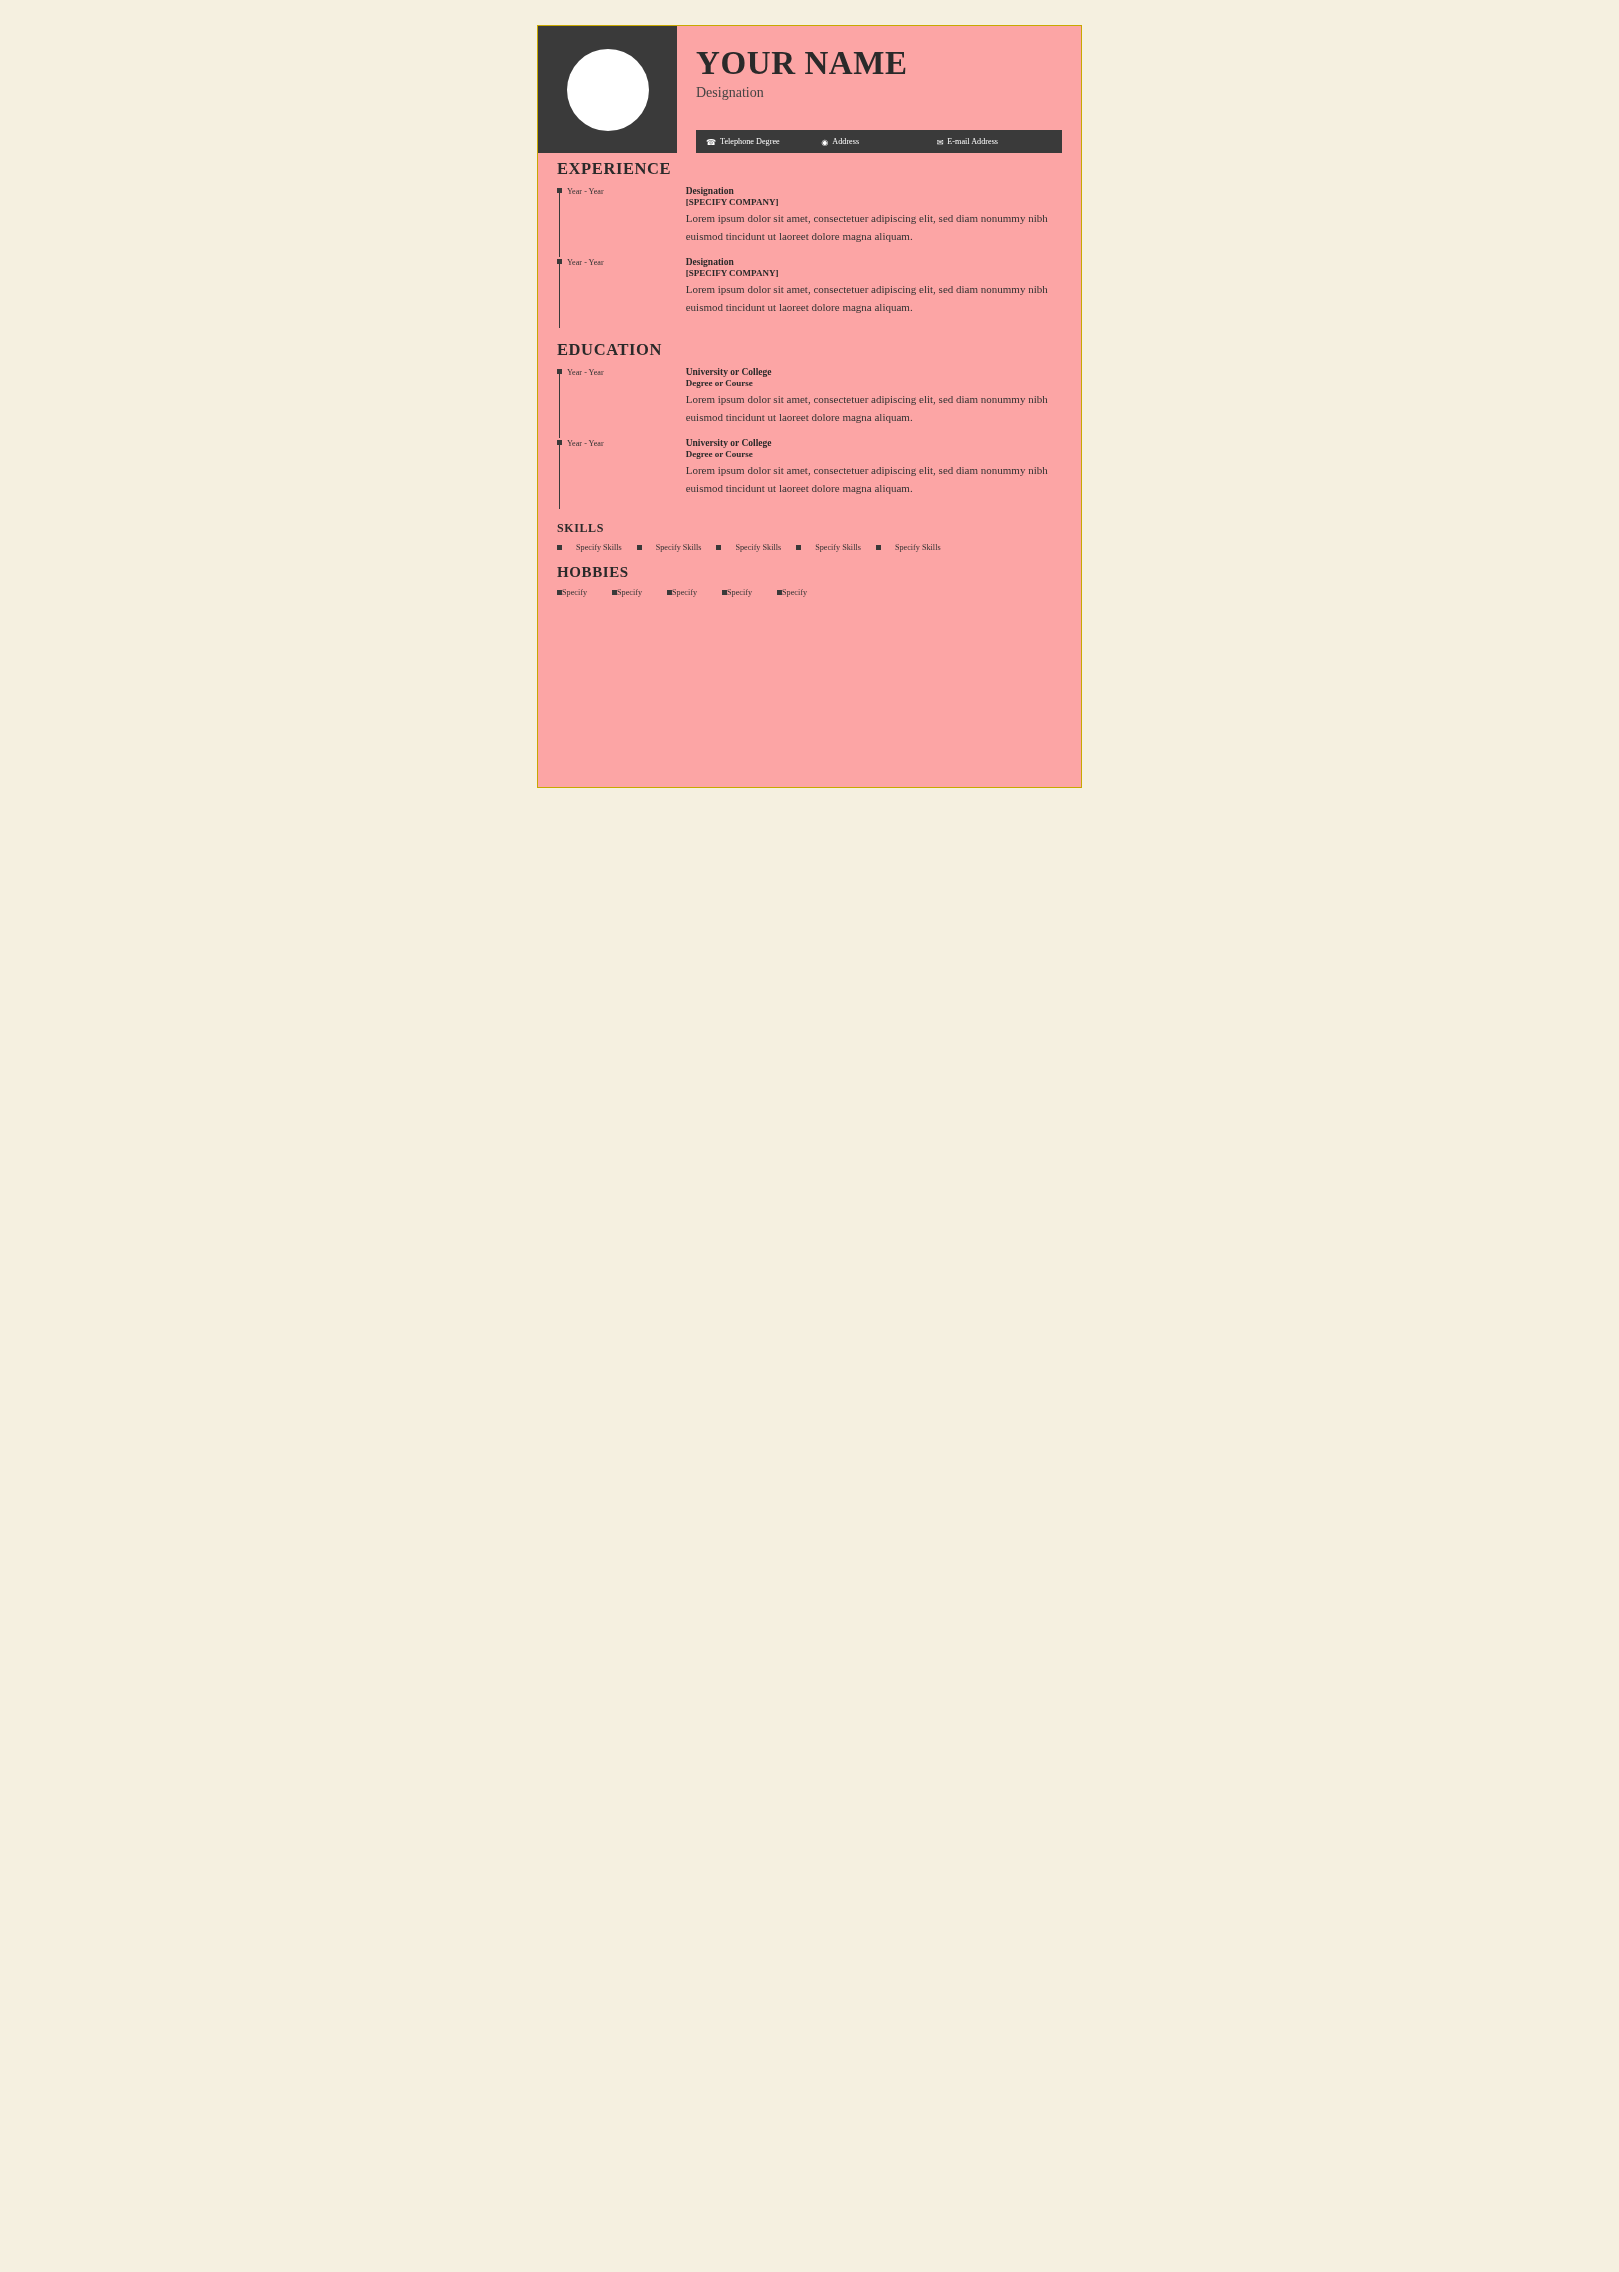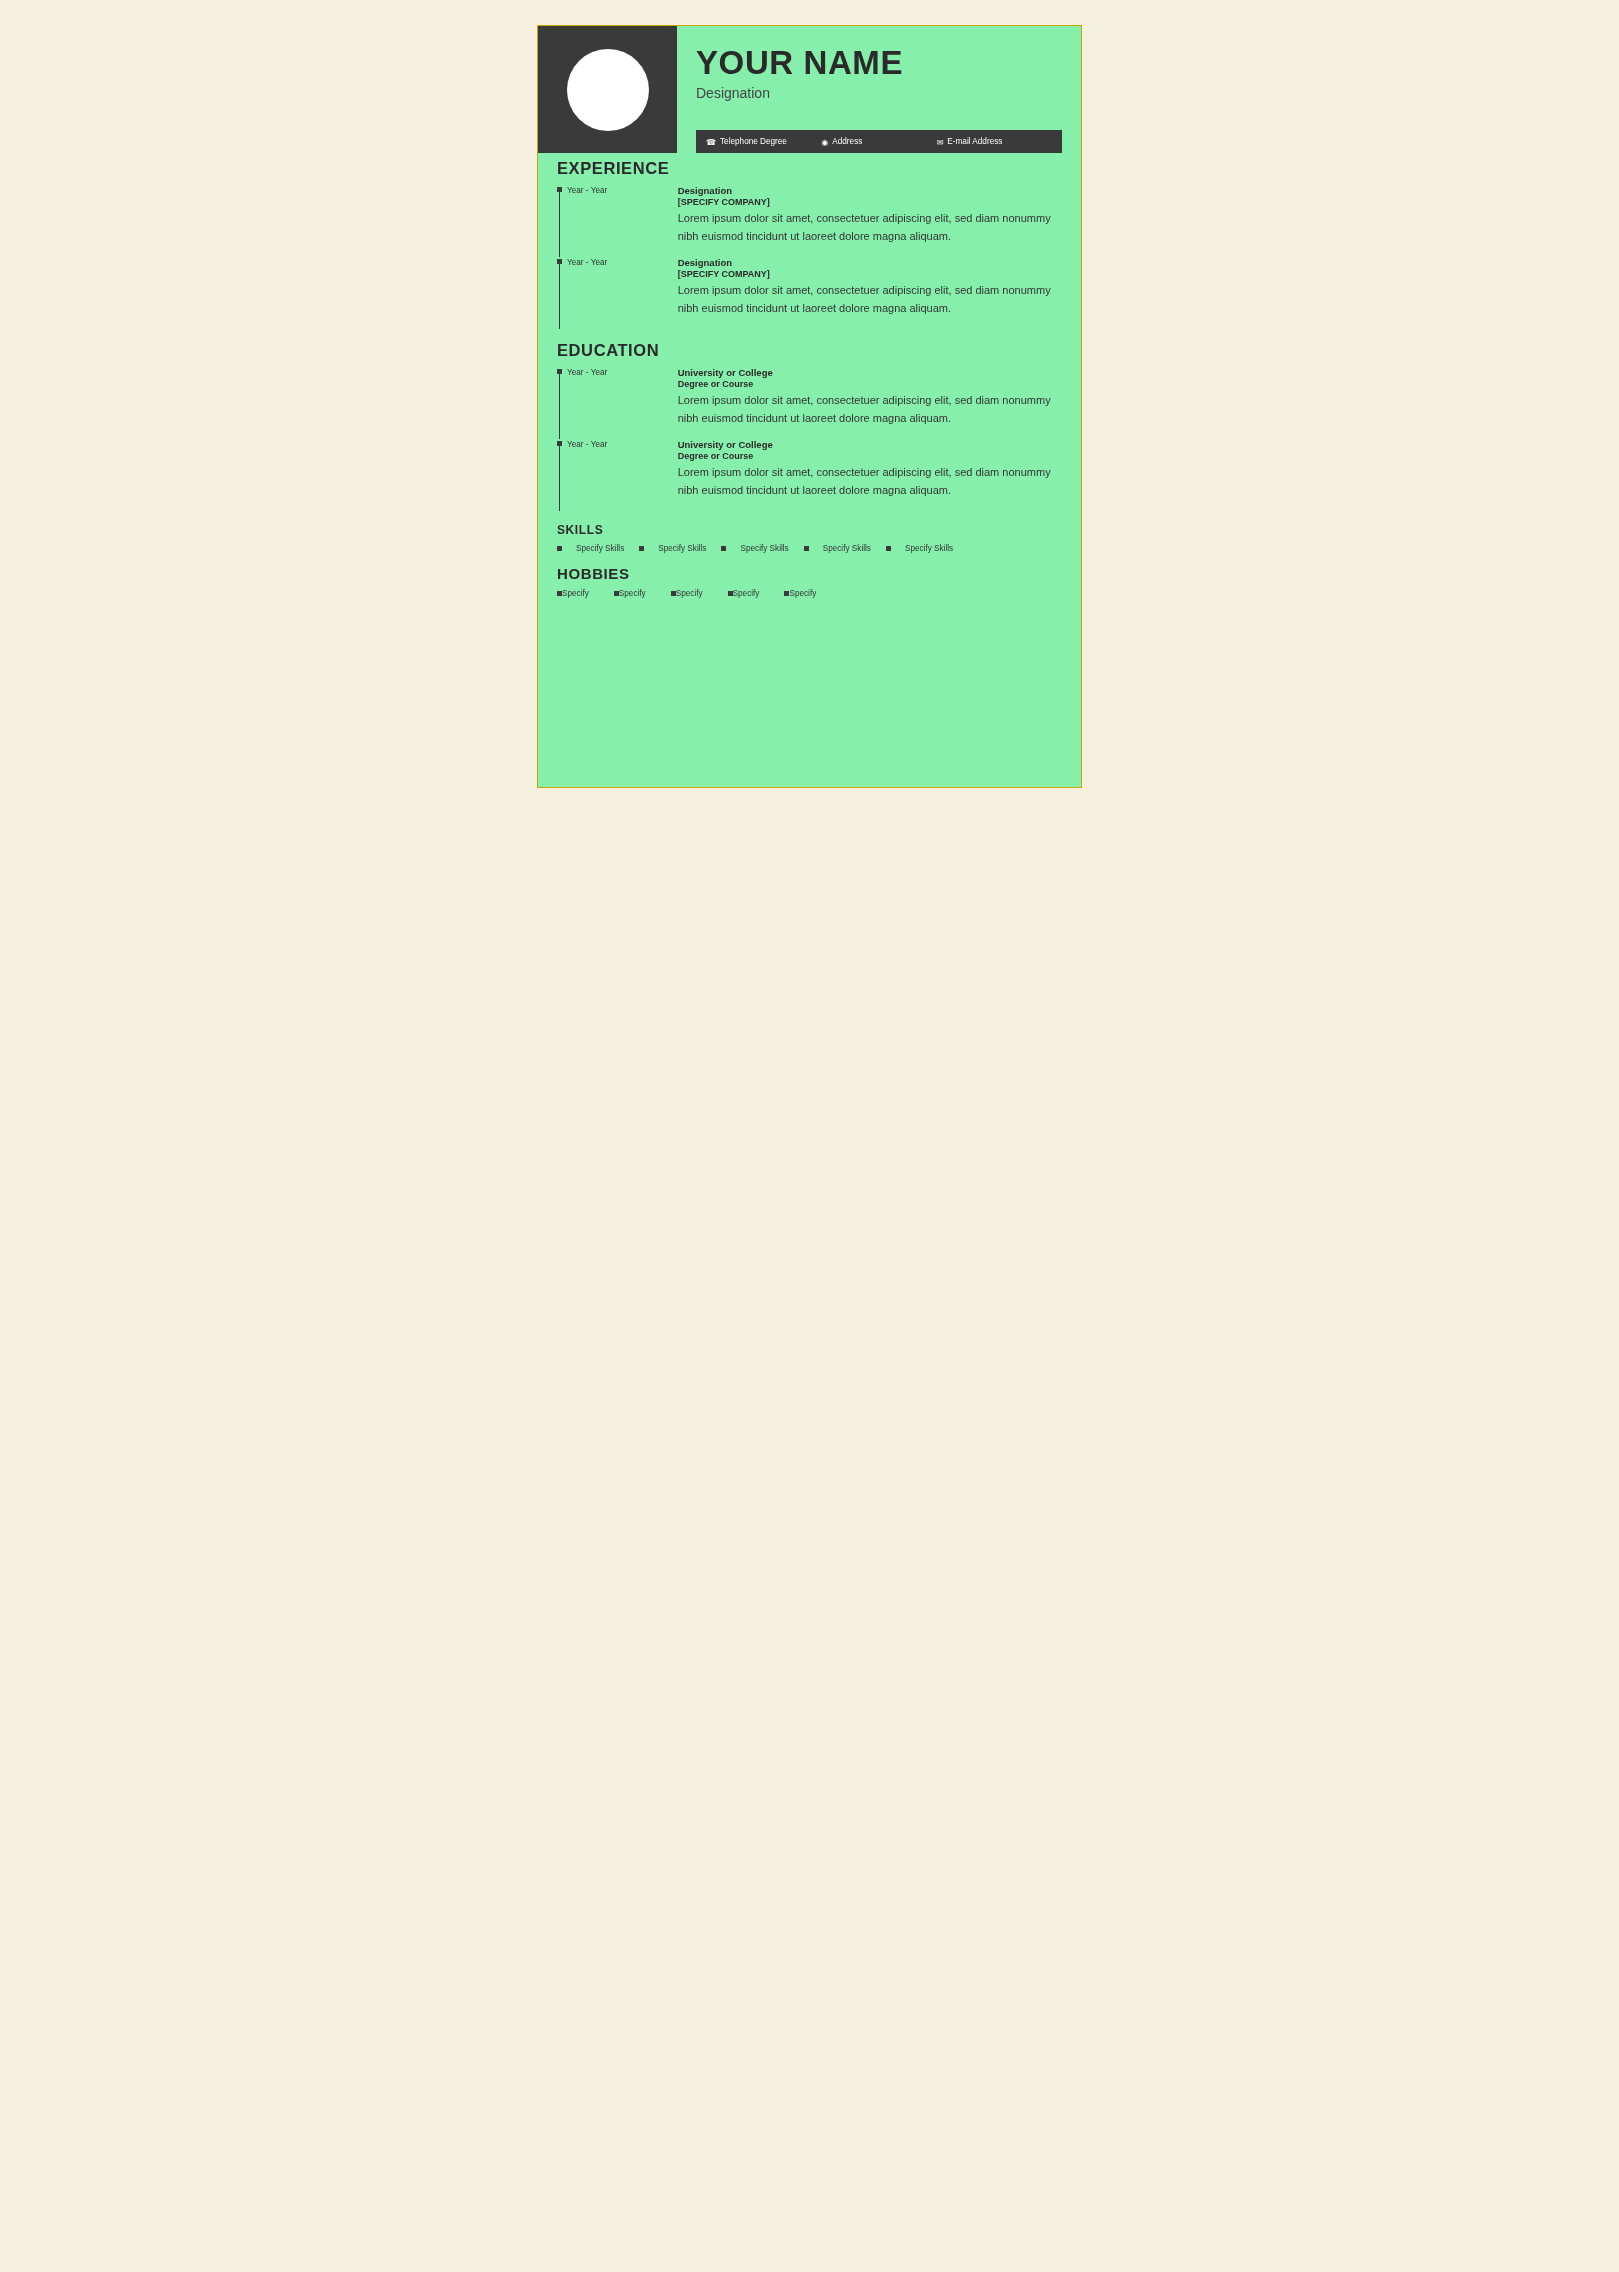--- a/index.html
+++ b/index.html
@@ -20,23 +20,24 @@
 
     .page-wrapper {
       background: #f5f0e0;
       border: 1.9px solid #c8a800;
       width: 545px;
       min-height: 761px;
       position: relative;
     }
 
     .resume {
-      background: #86efac;
+      background: #fca5a5;
       width: 100%;
       min-height: 761px;
+      font-family: Liberation Serif, serif;
     }
 
     
     .header {
       display: flex;
       align-items: stretch;
       min-height: 127px;
     }
 
     .header-photo-block {
@@ -138,21 +139,21 @@
     }
 
     .timeline-entries {
       display: flex;
       flex-direction: column;
       gap: 0;
     }
 
     .timeline-entry {
       display: flex;
-      gap: 0;
+      gap: 8px;
       margin-bottom: 11.4px;
       position: relative;
     }
 
     .timeline-left {
       width: 108px;
       flex-shrink: 0;
       display: flex;
       flex-direction: column;
       align-items: flex-start;

